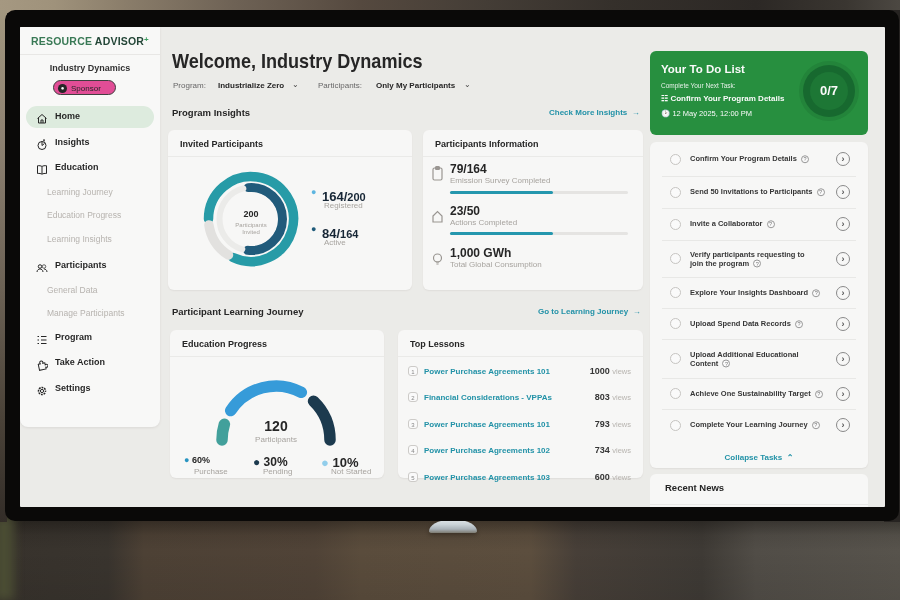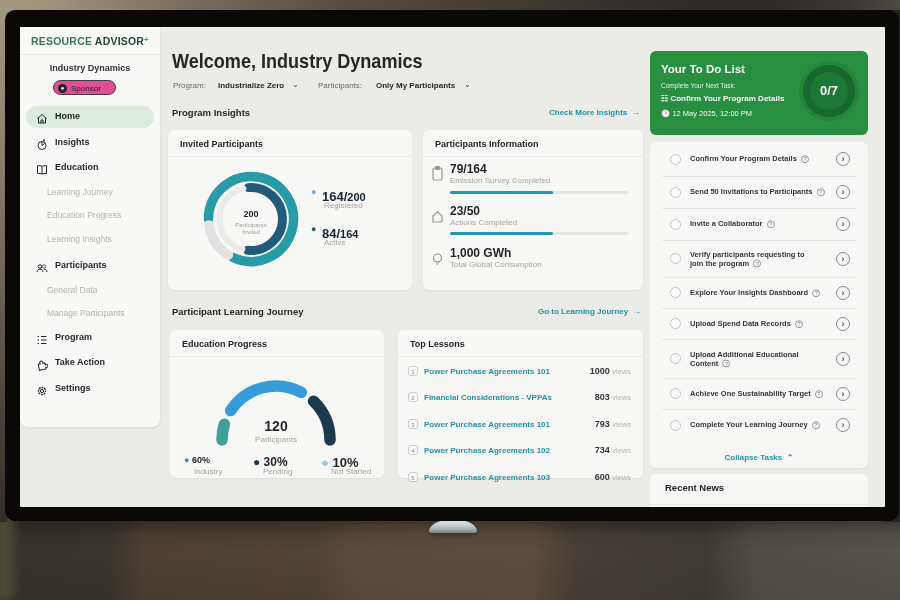--- a/index.html
+++ b/index.html
@@ -218,21 +218,21 @@
 <path d="M 60.71 80.59 A 54 54 0 0 1 131.35 62.32" stroke="#2d9de2" stroke-width="11.5" fill="none" stroke-linecap="round"></path>
 <path d="M 143.51 71.16 A 54 54 0 0 1 160.00 110.00" stroke="#16374e" stroke-width="11.5" fill="none" stroke-linecap="round"></path>
 </svg>
       <div class="abs" style="left:106px; top:88px; font-size:14px; font-weight:bold; color:#222; width:0;">
         <div style="width:60px; margin-left:-30px; text-align:center;">120</div>
       </div>
       <div class="abs" style="left:106px; top:105px; font-size:8px; color:#a9a5a0; width:0;">
         <div style="width:80px; margin-left:-40px; text-align:center;">Participants</div>
       </div>
       <div class="abs" style="left:14px; top:125px; font-size:9px; font-weight:bold; color:#222;"><span style="color:#1e96c8;">●</span> 60%</div>
-      <div class="abs" style="left:24px; top:137px; font-size:8px; color:#a9a5a0;">Industry</div>
+      <div class="abs" style="left:24px; top:137px; font-size:8px; color:#a9a5a0;">Purchase</div>
       <div class="abs" style="left:83px; top:125px; font-size:12px; font-weight:bold; color:#222;"><span style="color:#16374e;">●</span> 30%</div>
       <div class="abs" style="left:93px; top:137px; font-size:8px; color:#a9a5a0;">Pending</div>
       <div class="abs" style="left:151px; top:125px; font-size:13px; font-weight:bold; color:#222;"><span style="color:#8fd2f2;">●</span> 10%</div>
       <div class="abs" style="left:161px; top:137px; font-size:8px; color:#a9a5a0;text-align:right;">Not Started</div>
     </div>
 
     <div class="abs card" style="left:378px; top:303px; width:245px; height:148px;">
       <div class="ct">Top Lessons</div>
       <div class="cd"></div>
       <div class="tl-num" style="top:36px;">1</div>

